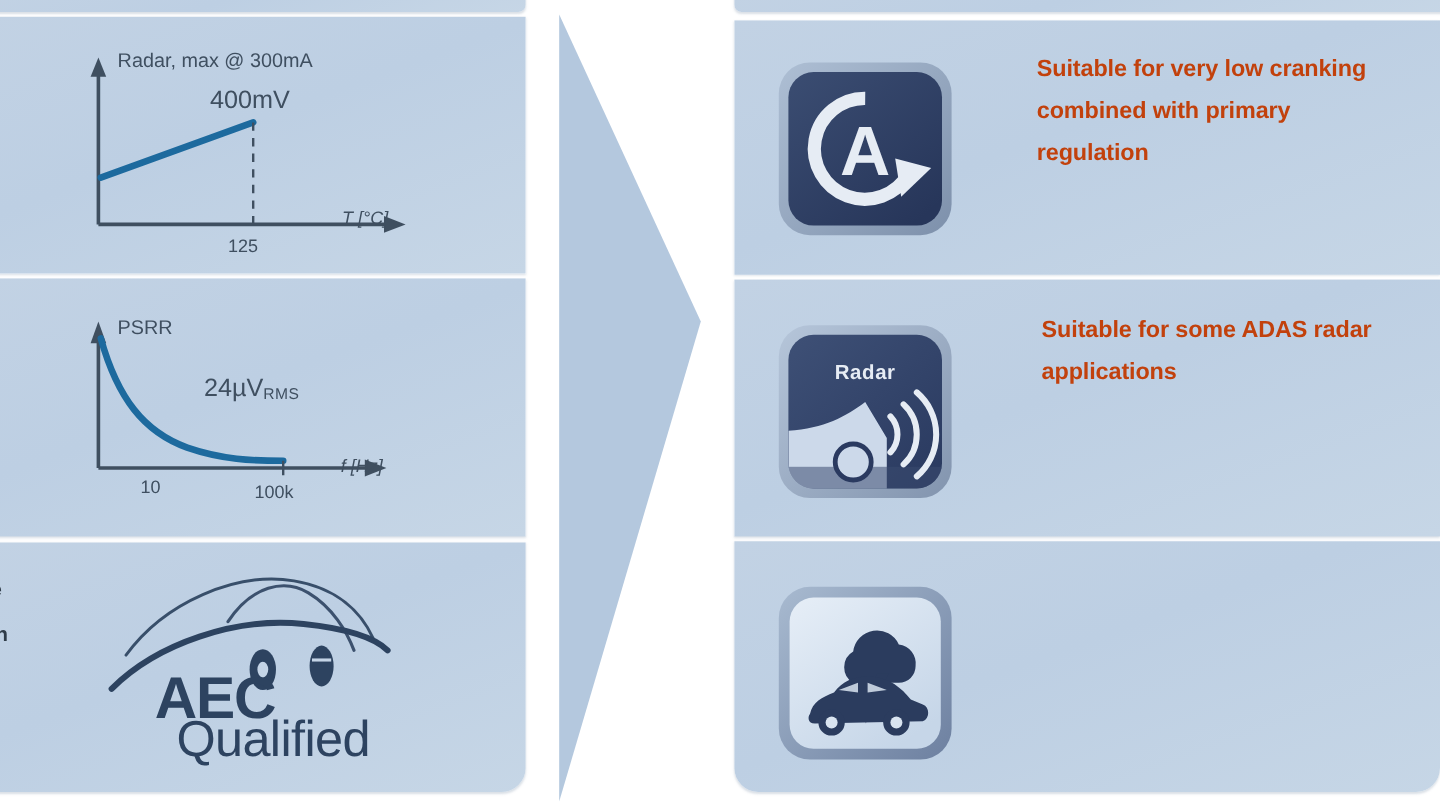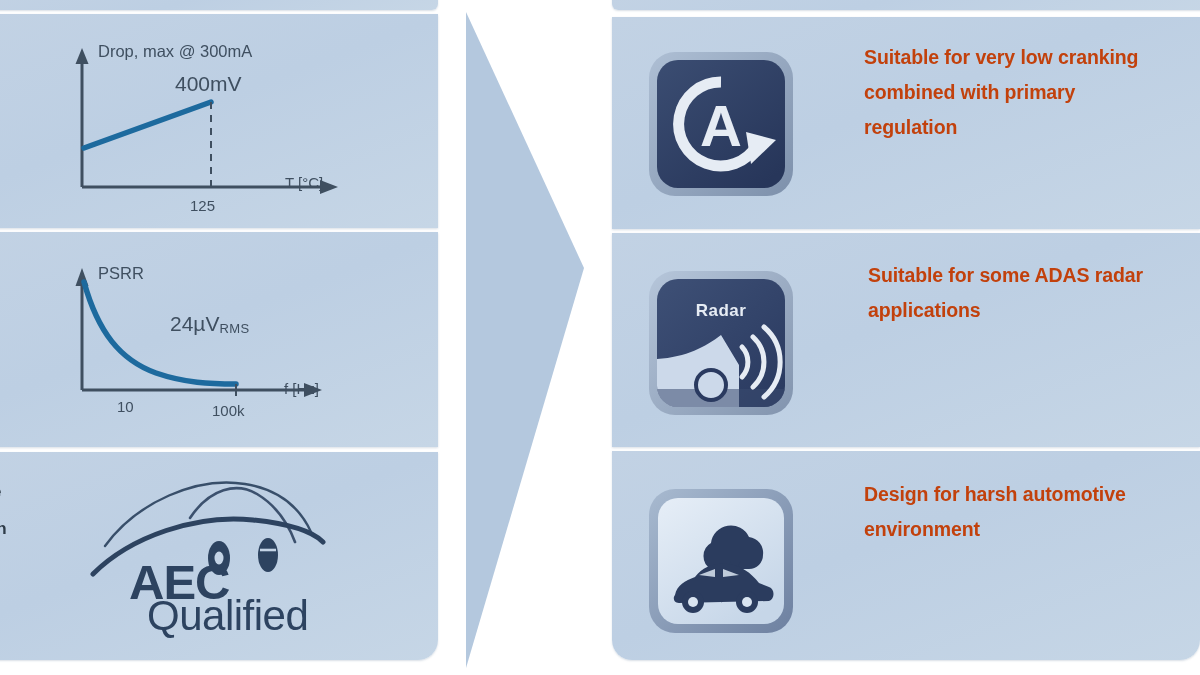--- a/index.html
+++ b/index.html
@@ -39,21 +39,21 @@
   
   .chart{position:absolute;}
   .chart svg{display:block;}
   .chart-label{
     position:absolute;
     color:#3f4f60;
     font-family:"Liberation Sans", sans-serif;
     white-space:nowrap;
   }
   .lbl-y{font-size:16.5px;}
-  .lbl-x{font-size:15px;}
+  .lbl-x{font-size:15px;font-style:italic;}
   .lbl-val{font-size:21px;}
   .lbl-tick{font-size:15px;}
   .sub{font-size:.62em;vertical-align:-0.18em;letter-spacing:.4px;}
 
   
   #aec-badge{position:absolute;left:85px;top:470px;width:270px;height:180px;}
   .aec-text{
     position:absolute;
     color:#2d4360;
     font-family:"Liberation Sans", sans-serif;
@@ -110,21 +110,21 @@
       <line x1="12" y1="18" x2="12" y2="143" stroke="#3f4f60" stroke-width="3"></line>
       <polygon points="12,4 5.5,20 18.5,20" fill="#3f4f60"></polygon>
 
       <line x1="12" y1="143" x2="255" y2="143" stroke="#3f4f60" stroke-width="3"></line>
       <polygon points="268,143 250,136 250,150" fill="#3f4f60"></polygon>
 
       <line x1="14" y1="104" x2="141" y2="58" stroke="#1d6a9e" stroke-width="5.5" stroke-linecap="round"></line>
 
       <line x1="141" y1="58" x2="141" y2="143" stroke="#3f4f60" stroke-width="2" stroke-dasharray="7 6"></line>
     </svg>
-    <div class="chart-label lbl-y" style="left:28px;top:-2px;">Drop, max @ 300mA</div>
+    <div class="chart-label lbl-y" style="left:28px;top:-2px;">Radar, max @ 300mA</div>
     <div class="chart-label lbl-val" style="left:105px;top:28px;">400mV</div>
     <div class="chart-label lbl-x" style="left:215px;top:130px;">T [°C]</div>
     <div class="chart-label lbl-tick" style="left:120px;top:153px;">125</div>
   </div>
 
   <div class="chart" id="chart-psrr" style="left:60px;top:262px;width:300px;height:170px;">
     <svg width="300" height="170" viewBox="0 0 300 170">
       <line x1="22" y1="22" x2="22" y2="128" stroke="#3f4f60" stroke-width="3"></line>
       <polygon points="22,6 15.5,24 28.5,24" fill="#3f4f60"></polygon>
       <line x1="22" y1="128" x2="248" y2="128" stroke="#3f4f60" stroke-width="3"></line>
@@ -235,15 +235,14 @@
     <path d="M28,108 C30,98 38,94 48,90 C56,80 66,76 80,77 C94,78 104,86 112,96 L122,100 C128,102 128,112 122,114 L32,116 C26,116 26,110 28,108 Z" fill="#2b3c5e"></path>
     <circle cx="46" cy="115" r="11" fill="#2b3c5e"></circle>
     <circle cx="46" cy="115" r="5" fill="#d9e4f0"></circle>
     <circle cx="100" cy="115" r="11" fill="#2b3c5e"></circle>
     <circle cx="100" cy="115" r="5" fill="#d9e4f0"></circle>
     <path d="M52,88 L68,82 L68,90 Z M76,82 L92,88 L76,90 Z" fill="#d9e4f0" opacity=".85"></path>
   </svg>
 
   <div class="row-text" id="row-text-1">Suitable for very low cranking combined with primary regulation</div>
   <div class="row-text" id="row-text-2">Suitable for some ADAS radar applications</div>
-  <div class="row-text" id="row-text-3">Design for harsh automotive environment</div>
 
 </div>
 
 </body></html>

